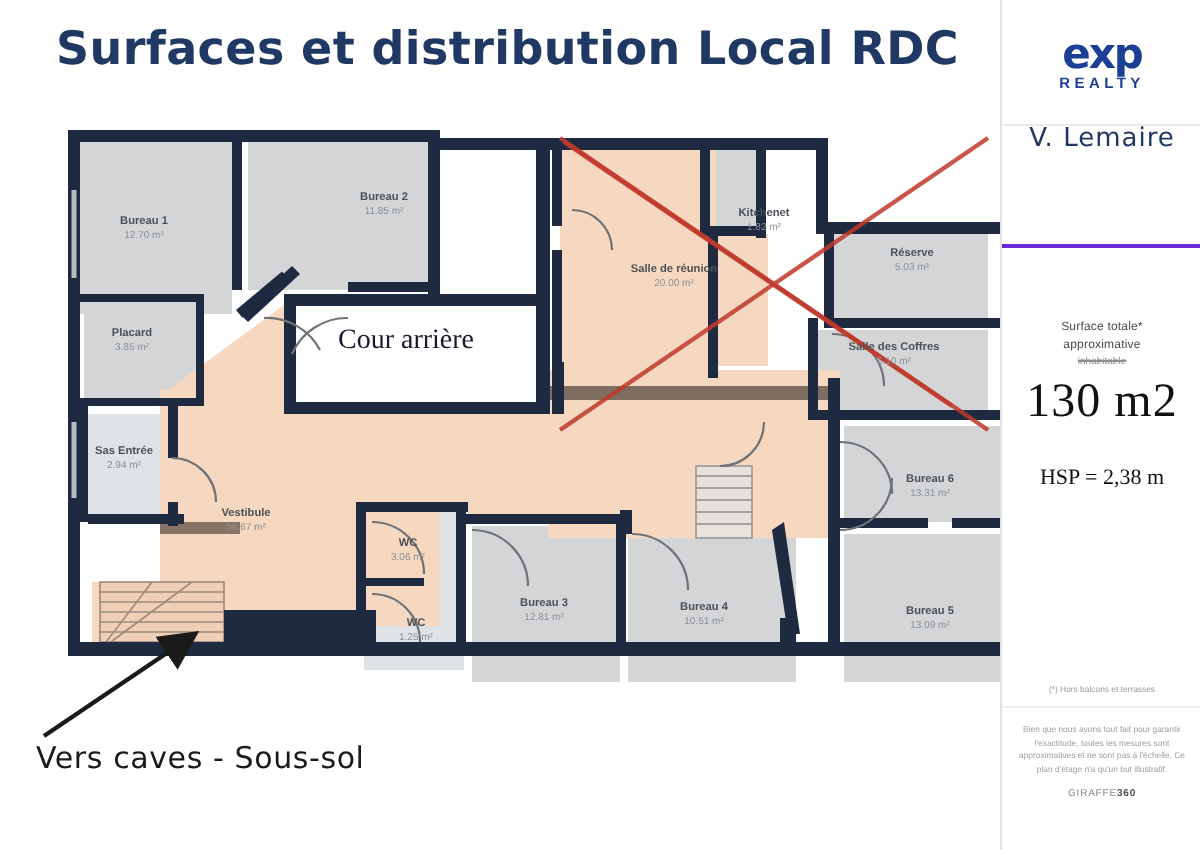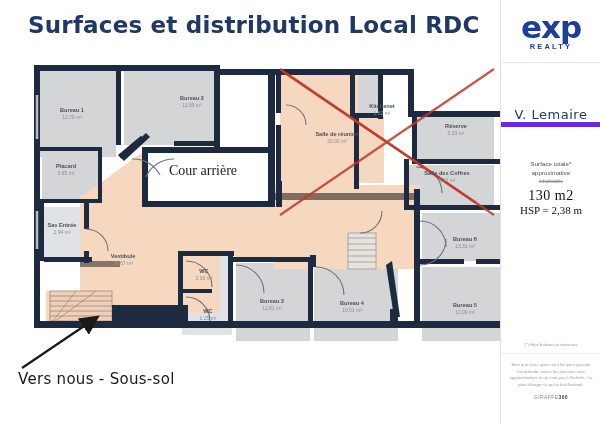--- a/index.html
+++ b/index.html
@@ -14,34 +14,34 @@
   }
 
   
   #sidebar{
     position:absolute;left:500px;top:0;width:100px;height:425px;
     background:#ffffff;border-left:1px solid #e2e2e2;box-sizing:border-box;
   }
   #logo-box{position:absolute;left:0;top:0;width:100px;height:62px;
     border-bottom:1px solid #e9e9e9;display:flex;align-items:center;justify-content:center;}
   #logo-wrap{text-align:center;line-height:1;}
-  #logo-main{font-family:"DejaVu Sans",sans-serif;font-size:31px;font-weight:700;
+  #logo-main{font-family:"DejaVu Sans",sans-serif;font-size:21px;font-weight:700;
     color:#1b3f94;letter-spacing:-1px;position:relative;display:inline-block;}
   #logo-sub{font-family:"Liberation Sans",sans-serif;font-size:7.5px;font-weight:700;
     color:#1b3f94;letter-spacing:2.2px;margin-top:0;}
 
   #agent-box{position:absolute;left:0;top:62px;width:100px;height:60px;
-    border-bottom:5px solid #6d28d9;display:flex;align-items:flex-end;justify-content:center;}
+    border-bottom:2px solid #6d28d9;display:flex;align-items:flex-start;justify-content:center;}
   #agent-name{font-family:"DejaVu Sans",sans-serif;font-size:13px;color:#1f3864;letter-spacing:.5px;}
 
   #area-box{position:absolute;left:0;top:160px;width:100px;text-align:center;}
   .area-lbl{font-size:6px;color:#4a4a4a;line-height:1.45;letter-spacing:.1px;}
   .area-strike{font-size:5px;color:#8d8d8d;text-decoration:line-through;margin-top:1px;}
-  #area-value{font-family:"Liberation Serif",serif;font-size:14px;color:#111;margin-top:4px;letter-spacing:.5px;}
-  #hsp-value{font-family:"Liberation Serif",serif;font-size:11px;color:#111;margin-top:0;}
+  #area-value{font-family:"Liberation Serif",serif;font-size:24px;color:#111;margin-top:4px;letter-spacing:.5px;}
+  #hsp-value{font-family:"Liberation Serif",serif;font-size:11px;color:#111;margin-top:18px;}
 
   #footnote{position:absolute;left:0;top:342px;width:100px;text-align:center;
     font-size:4.2px;color:#9a9a9a;border-bottom:1px solid #ededed;padding-bottom:6px;}
   #disclaimer{position:absolute;left:8px;top:362px;width:84px;text-align:center;
     font-size:4.2px;color:#9e9e9e;line-height:1.55;}
   #brand-360{margin-top:6px;font-size:5px;color:#8a8a8a;letter-spacing:.4px;}
   #brand-360 b{color:#4a4a4a;}
 
   
   #plan{position:absolute;left:24px;top:55px;width:488px;height:295px;}
@@ -315,21 +315,21 @@
   </div>
 
   <svg style="position:absolute;left:10px;top:300px;width:120px;height:80px;pointer-events:none;" width="120" height="80">
     <defs>
       <marker id="ah" markerWidth="9" markerHeight="9" refX="7" refY="4.5" orient="auto">
         <path d="M0,0 L9,4.5 L0,9 z" fill="#1a1a1a"></path>
       </marker>
     </defs>
     <line x1="12" y1="68" x2="86" y2="18" stroke="#1a1a1a" stroke-width="2.2" marker-end="url(#ah)"></line>
   </svg>
-  <div id="callout">Vers nous - Sous-sol</div>
+  <div id="callout">Vers caves - Sous-sol</div>
 
   <div id="sidebar">
 
     <div id="logo-box">
       <div id="logo-wrap">
         <div id="logo-main">exp</div>
         <div id="logo-sub">REALTY</div>
       </div>
     </div>
 

